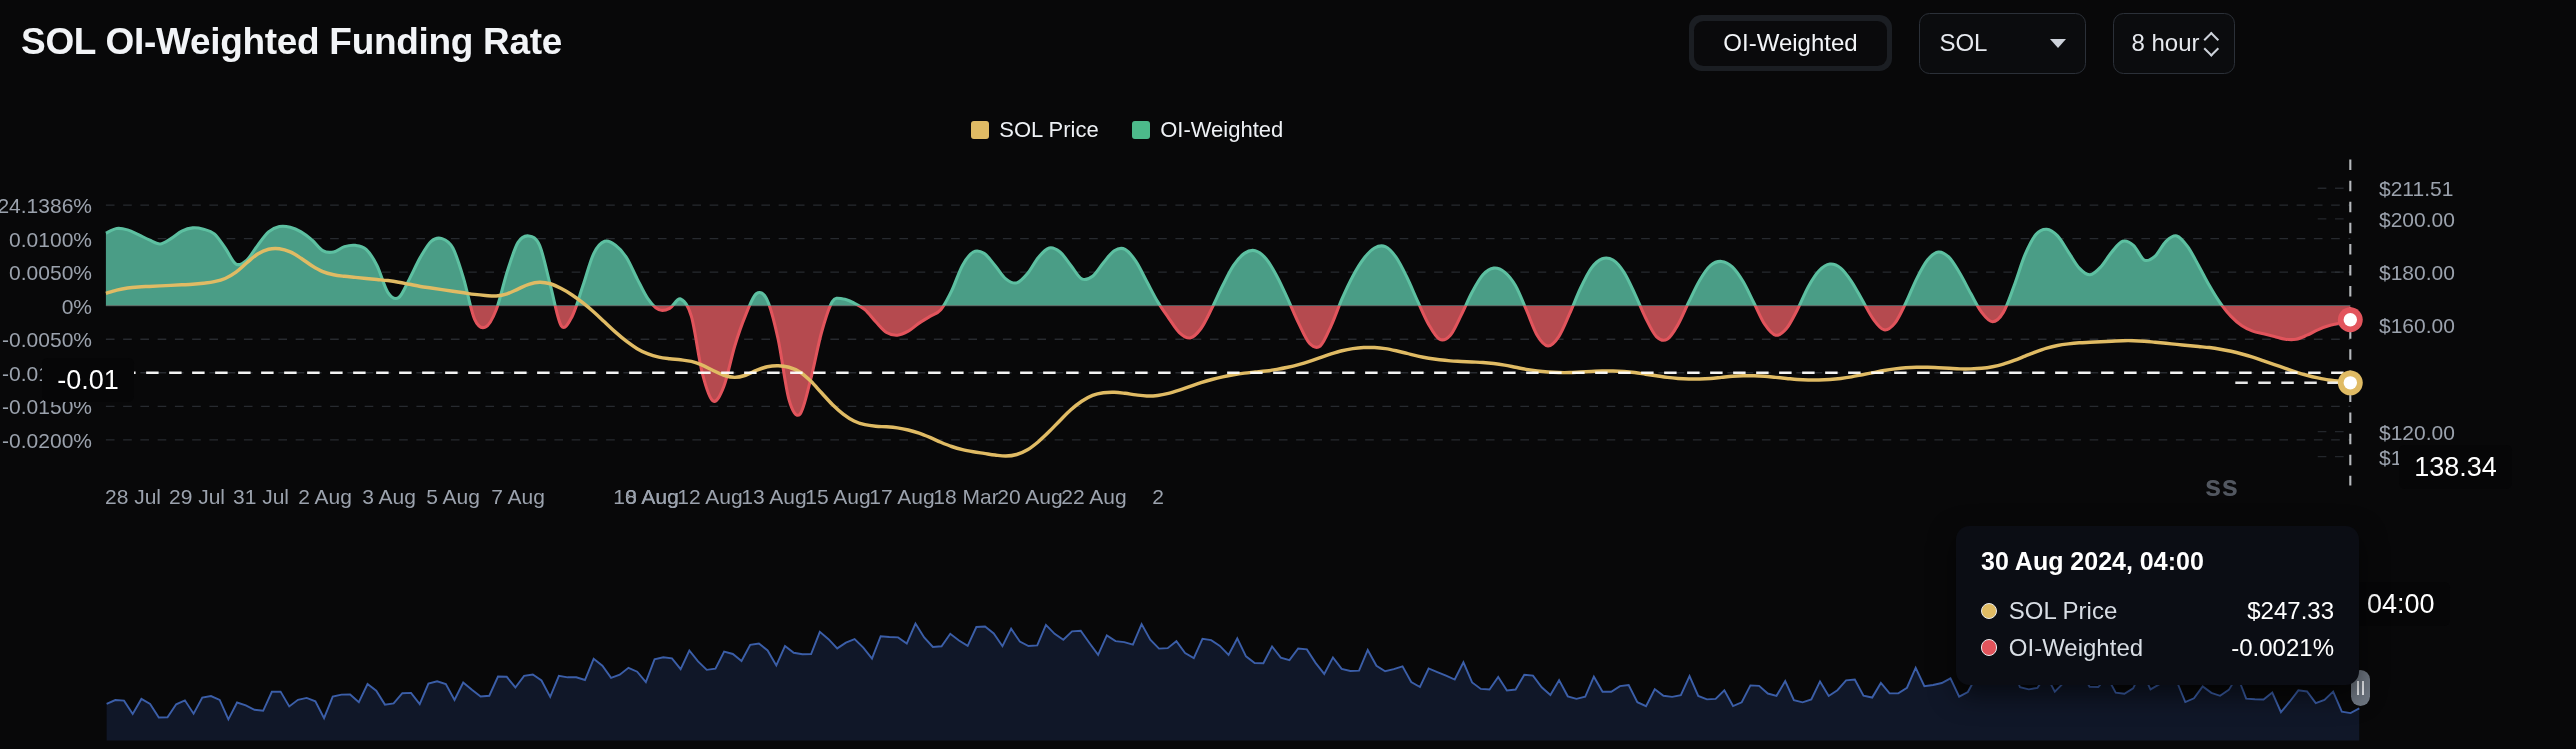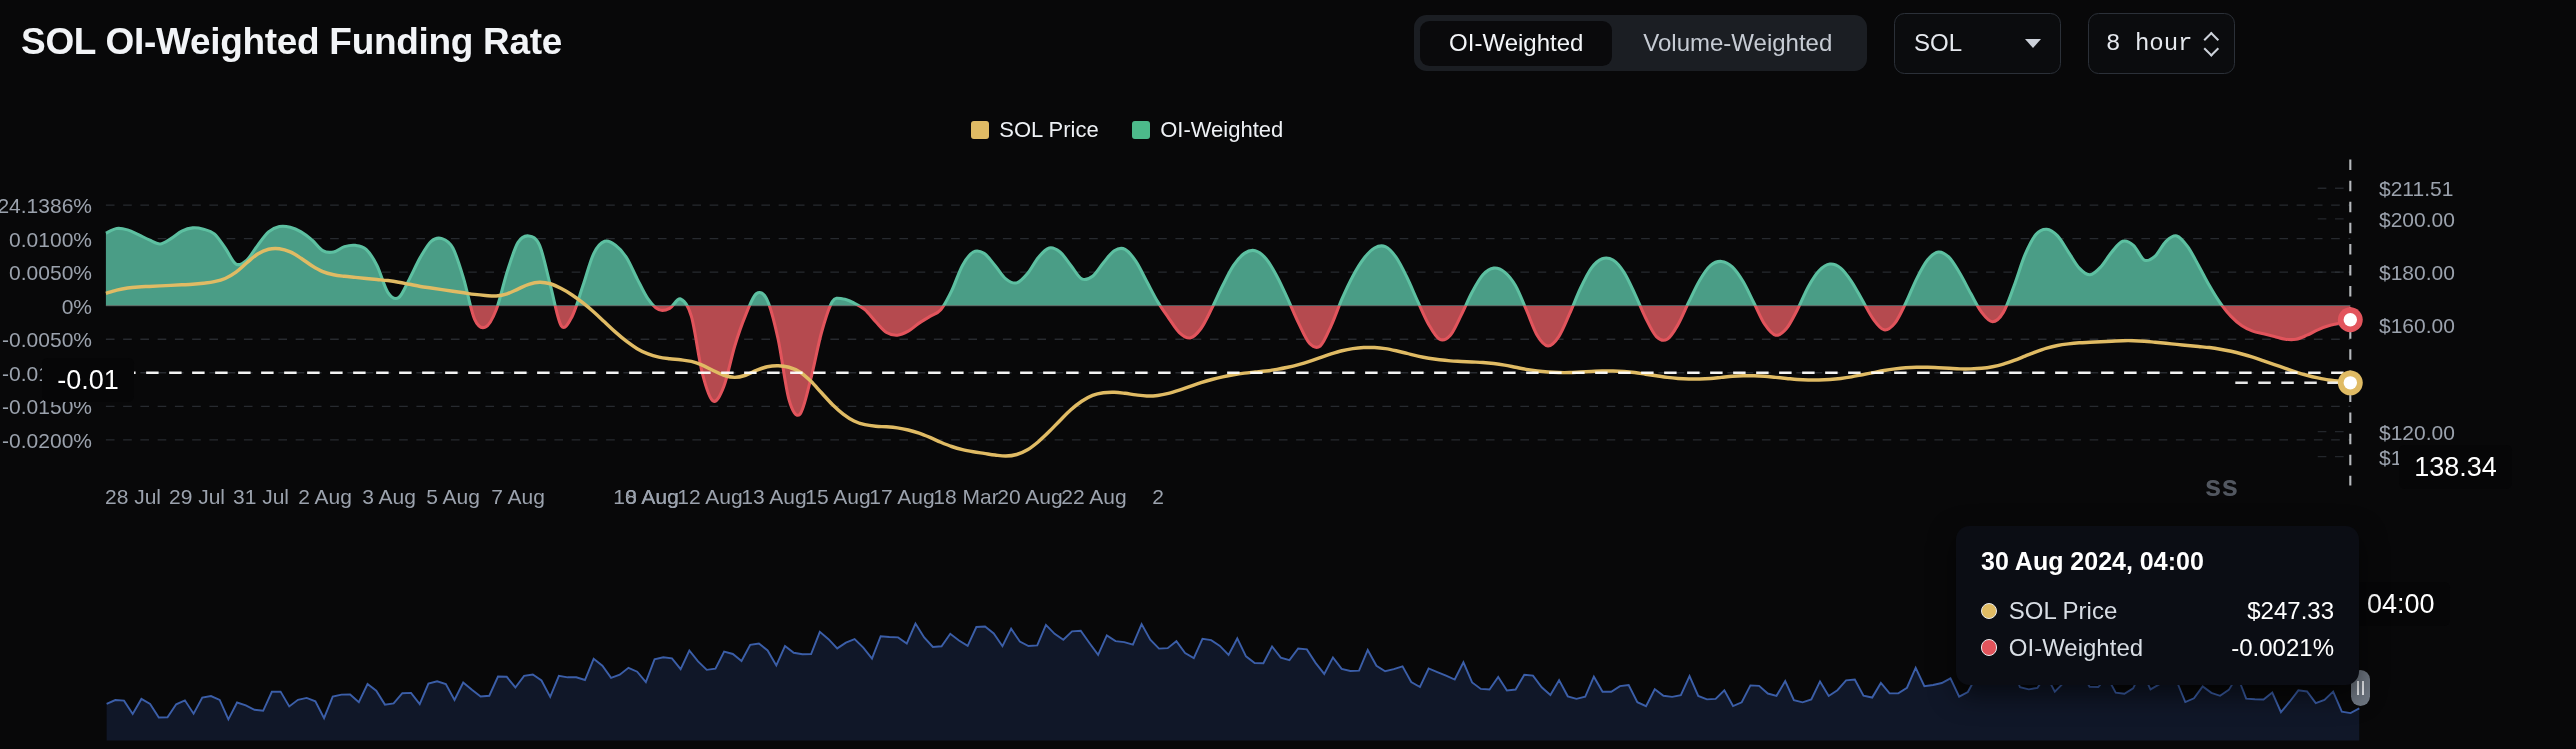--- a/index.html
+++ b/index.html
@@ -43,24 +43,24 @@
     background: #0b0c0e; cursor: pointer;
   }
   .dropdown .dd-label { font-size: 24px; color: #e6e9ee; }
   .caret-down {
     width: 0; height: 0;
     border-left: 8.6px solid transparent;
     border-right: 8.6px solid transparent;
     border-top: 9.6px solid #cdd2da;
   }
   .stepper {
-    position: relative; display: flex; align-items: center; gap: 12px;
+    position: relative; display: flex; align-items: center; gap: 5px;
     height: 61px; padding: 0 17px;
     border: 1px solid #2b3038; border-radius: 10.5px;
-    background: #0b0c0e; cursor: pointer; font-family: Liberation Mono, monospace;
+    background: #0b0c0e; cursor: pointer;
   }
   .stepper .st-label { font-size: 24px; color: #e6e9ee; white-space: nowrap; }
   .st-chevrons {
     display: flex; flex-direction: column; gap: 4.8px; align-items: center;
   }
   .chev { width: 12.5px; height: 7.7px; position: relative; }
   .chev::before {
     content: ""; position: absolute; left: 1px; top: 1px;
     width: 8.6px; height: 8.6px;
     border-left: 2.3px solid #cdd2da; border-top: 2.3px solid #cdd2da;
@@ -137,21 +137,20 @@
 <body>
 
 <div class="root">
 
   <div class="page-title">SOL OI-Weighted Funding Rate</div>
 
   <div class="controls">
 
     <div class="seg-group">
       <button class="seg-btn active">OI-Weighted</button>
-      <button class="seg-btn">Volume-Weighted</button>
     </div>
 
     <div class="dropdown">
       <span class="dd-label">SOL</span>
       <span class="caret-down"></span>
     </div>
 
     <div class="stepper">
       <span class="st-label">8 hour</span>
       <span class="st-chevrons">

